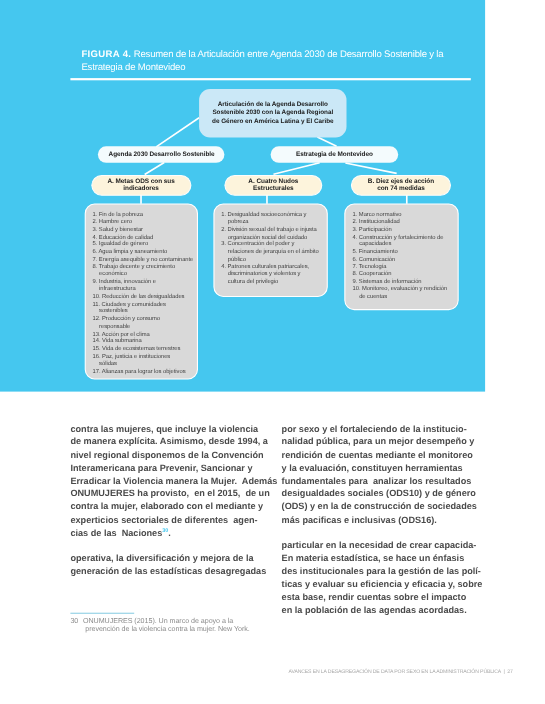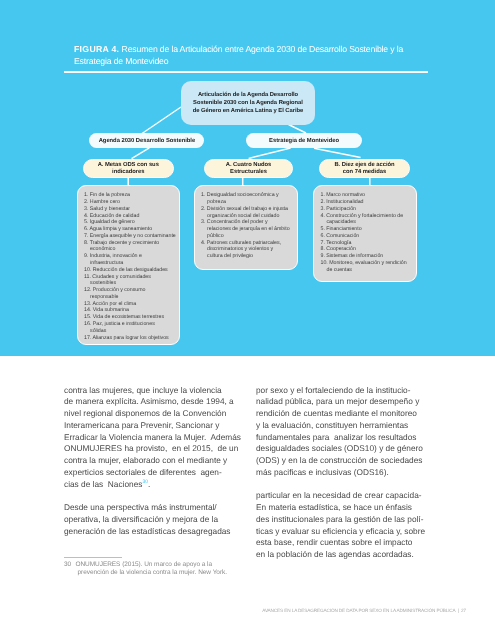--- a/index.html
+++ b/index.html
@@ -1,19 +1,19 @@
 <!DOCTYPE html>
 <html><head>
 <meta charset="utf-8">
 <title>page</title>
 <style>
   html,body{margin:0;padding:0;}
   body{width:495px;height:640px;background:#ffffff;font-family:"Liberation Sans",sans-serif;overflow:hidden;position:relative;-webkit-font-smoothing:antialiased;text-rendering:geometricPrecision;}
 
-  .figure-panel{position:absolute;left:0;top:0;width:495px;height:356px;background:#45c7ef;overflow:hidden;}
+  .figure-panel{position:absolute;left:0;top:0;width:441px;height:356px;background:#45c7ef;overflow:hidden;}
 
   .fig-title{position:absolute;left:74px;top:44px;width:348px;font-size:8.7px;line-height:11.5px;color:#ffffff;letter-spacing:-0.17px;}
   .fig-title .lbl{font-weight:bold;letter-spacing:0.3px;}
   .title-rule{position:absolute;left:64px;top:70.5px;width:364px;height:2px;background:#ffffff;}
 
   svg.lines{position:absolute;left:0;top:0;width:495px;height:356px;}
 
   .node{position:absolute;box-sizing:border-box;text-align:center;color:#1c1c1c;}
   .node-top{left:181px;top:81px;width:134px;height:43.5px;background:#cbe8f7;border-radius:10px;font-size:5.8px;font-weight:bold;line-height:8px;padding-top:10px;letter-spacing:-0.03px;}
   .node-mid{height:15px;background:#f4fbfd;border-radius:7.5px;font-size:5.85px;font-weight:bold;line-height:17.6px;letter-spacing:-0.04px;}
@@ -27,21 +27,21 @@
   .listbox{position:absolute;background:#d9d9d9;border:1.6px solid #ffffff;border-radius:9px;box-sizing:border-box;}
   .listbox ol{margin:0;padding:0;list-style:none;}
   .listbox li{font-size:5.3px;line-height:6.78px;color:#3e3e3e;letter-spacing:-0.045px;}
   .listbox li .lln{display:block;white-space:pre;}
   .listbox li .lln + .lln{padding-left:6px;}
   .l1{left:76.8px;top:185.3px;width:103.5px;height:159.7px;padding:5.9px 1px 3px 6.3px;}
   .l2{left:193.8px;top:185.3px;width:104px;height:84.7px;padding:5.9px 1px 3px 6.3px;}
   .l3{left:313.2px;top:185.3px;width:103.9px;height:96.4px;padding:5.9px 1px 3px 6.3px;}
 
   .body-text{position:absolute;font-size:8.3px;color:#4a4a4a;}
-  .body-text .ln{display:block;height:11.77px;line-height:11.77px;white-space:pre;}
+  .body-text .ln{display:block;height:11.77px;line-height:11.77px;white-space:pre;font-weight:bold;}
   .body-text .gap{display:block;height:11.77px;}
   .col-l{left:64px;top:384.5px;}
   .col-r{left:256px;top:384.5px;}
   sup.fnmark{font-size:5px;color:#45c7ef;vertical-align:super;line-height:0;}
 
   .fnrule{position:absolute;left:63.6px;top:557.3px;width:58.6px;height:1.1px;background:#8ecfe4;}
   .footnote{position:absolute;left:64px;top:561px;width:190px;font-size:6.5px;line-height:7.85px;color:#8c8c8c;letter-spacing:-0.05px;}
   .footnote .fnum{display:inline-block;width:11.4px;}
   .footnote .ln2{display:block;padding-left:13.5px;}
 
@@ -216,21 +216,20 @@
       <span class="ln">nivel regional disponemos de la Convención</span>
       <span class="ln">Interamericana para Prevenir, Sancionar y</span>
       <span class="ln">Erradicar la Violencia manera la Mujer.  Además</span>
       <span class="ln">ONUMUJERES ha provisto,  en el 2015,  de un</span>
       <span class="ln">contra la mujer, elaborado con el mediante y</span>
       <span class="ln">experticios sectoriales de diferentes  agen-</span>
       <span class="ln">cias de las  Naciones<sup class="fnmark">30</sup><span>.</span></span>
     </div>
   <span class="gap"></span>
   <div>
-      <span class="ln">Desde una perspectiva más instrumental/</span>
       <span class="ln">operativa, la diversificación y mejora de la</span>
       <span class="ln">generación de las estadísticas desagregadas</span>
     </div>
 </div>
 
 <div class="body-text col-r">
   <div>
       <span class="ln">por sexo y el fortaleciendo de la institucio-</span>
       <span class="ln">nalidad pública, para un mejor desempeño y</span>
       <span class="ln">rendición de cuentas mediante el monitoreo</span>

